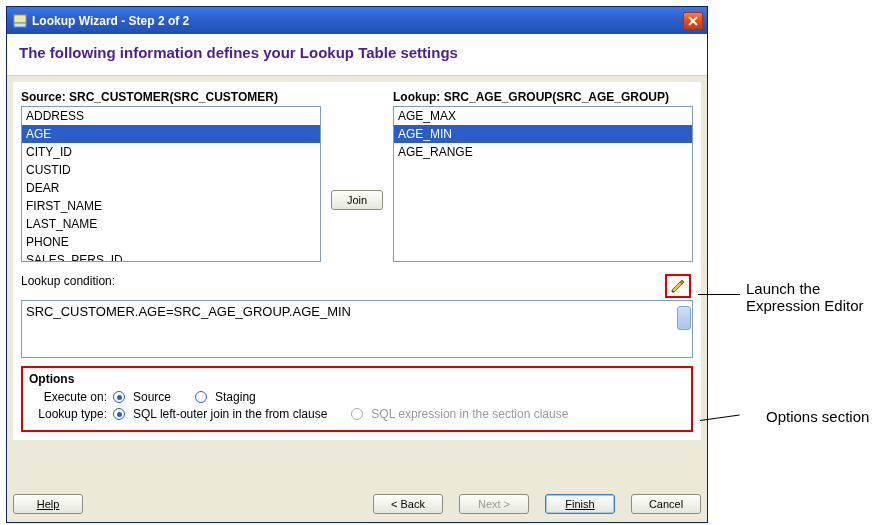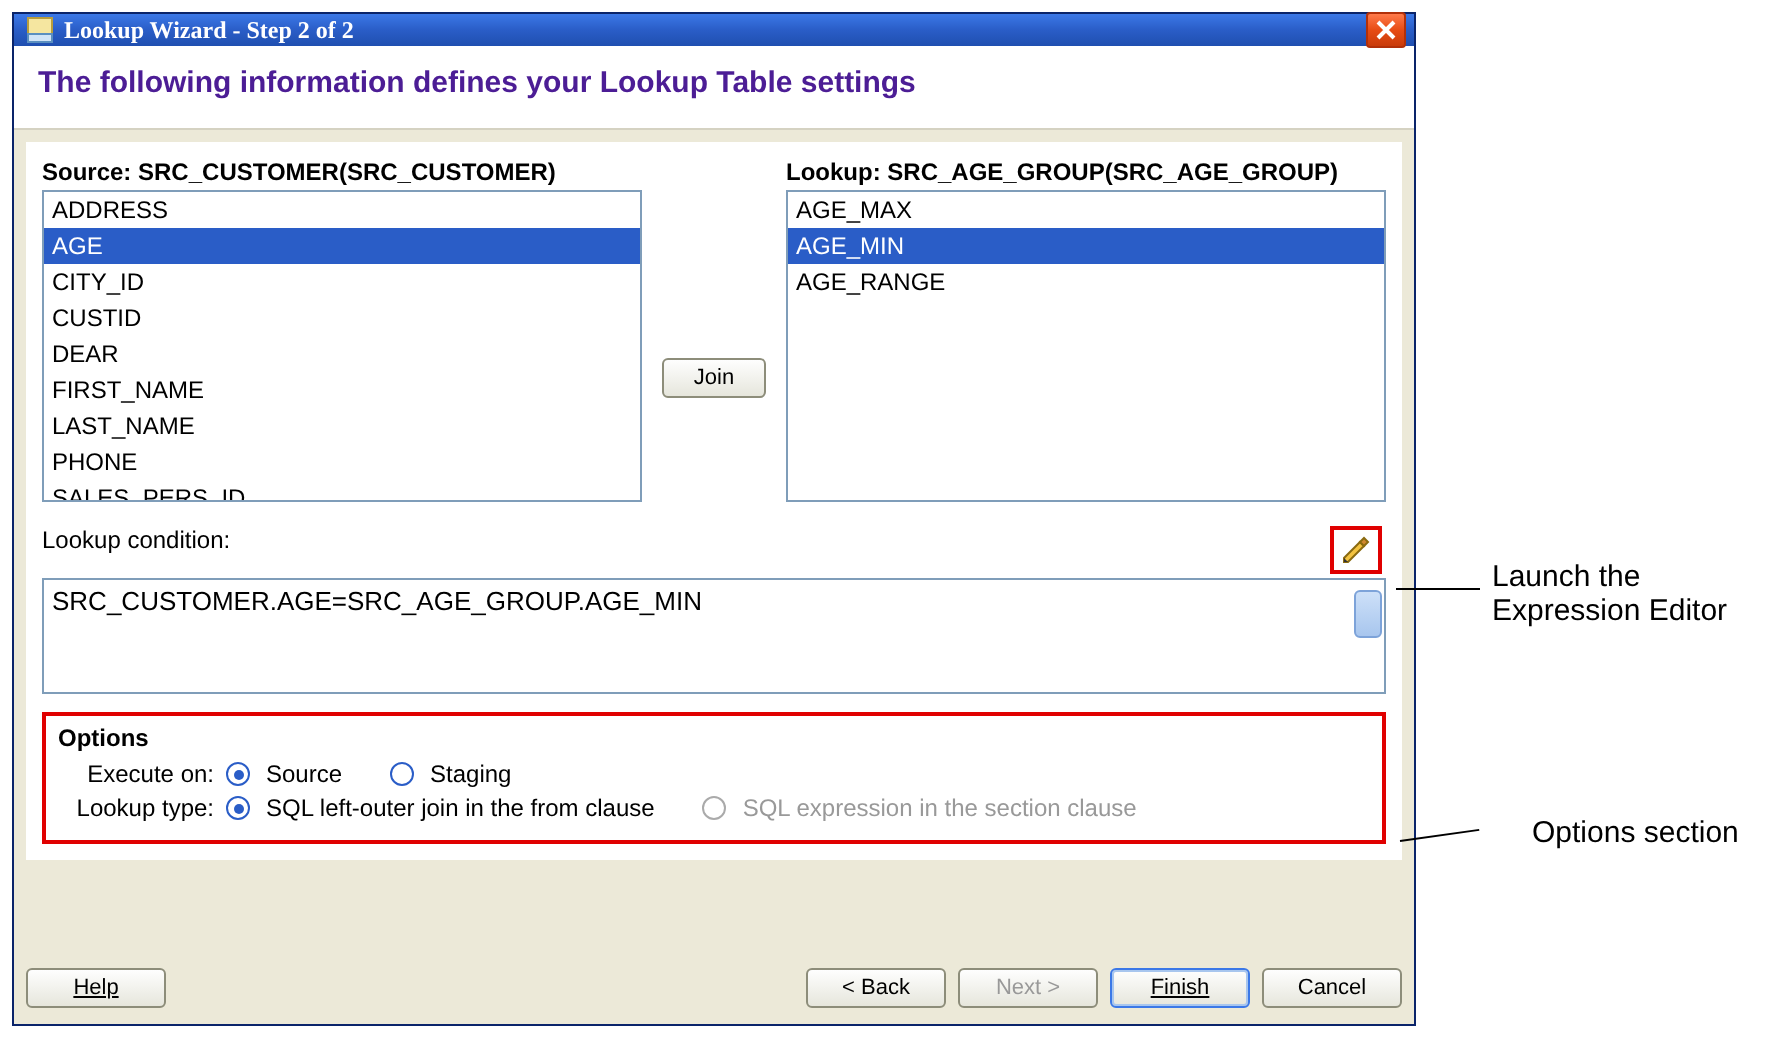--- a/index.html
+++ b/index.html
@@ -15,29 +15,28 @@
   }
   .window {
     position: absolute;
     left: 6px;
     top: 6px;
     width: 702px;
     border: 1px solid #0a246a;
     background: #ece9d8;
   }
   .titlebar {
-    height: 16px;
+    height: 27px;
     background: linear-gradient(to bottom, #3b78e7 0%, #2a5dc7 50%, #1f4fb0 100%);
     display: flex;
     align-items: center;
     padding: 0 4px 0 6px;
     color: #fff;
     font-weight: bold;
     font-size: 12px;
-    font-family: Liberation Serif, serif;
   }
   .titlebar .title-icon {
     width: 14px; height: 14px;
     margin-right: 5px;
     display: inline-flex;
     align-items: center;
     justify-content: center;
   }
   .titlebar .title-text { flex: 1; }
   .titlebar .close-btn {
@@ -193,21 +192,21 @@
     content: '';
     width: 5px; height: 5px;
     background: #2a5dc7;
     border-radius: 50%;
   }
   .radio.disabled { border-color: #aaa; }
   .disabled-text { color: #999; }
   .button-bar {
     display: flex;
     padding: 4px 6px 8px 6px;
-    gap: 6px;
+    gap: 16px;
     background: #ece9d8;
   }
   .button-bar .spacer { flex: 1; }
   .button-bar button.std { min-width: 70px; padding: 3px 8px; }
   .button-bar button.emph {
     border: 1px solid #3b78e7;
     box-shadow: 0 0 0 1px #a8c6ee inset;
   }
 
   .annot {

